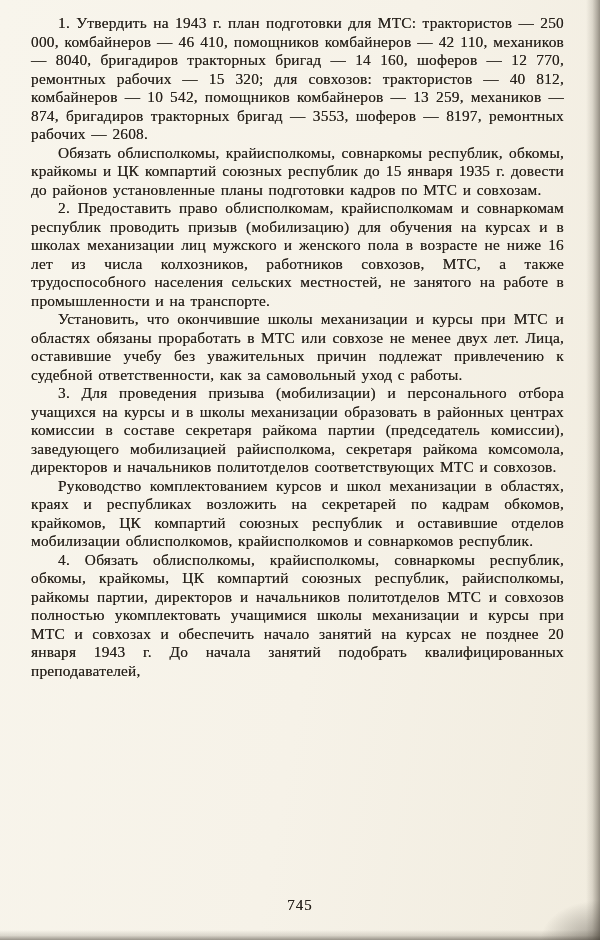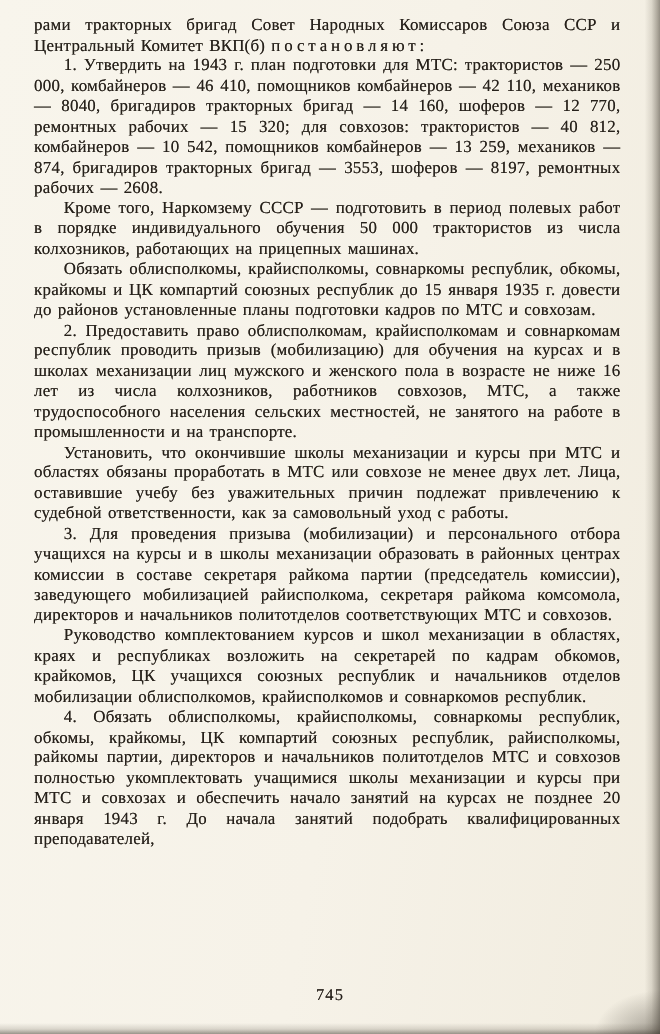--- a/index.html
+++ b/index.html
@@ -86,28 +86,26 @@
       rgba(60, 54, 46, 0.45) 0%,
       rgba(60, 54, 46, 0) 70%);
     pointer-events: none;
   }
 </style>
 </head>
 <body>
 
 <div class="page">
   <div class="text-block">
-    <p class="para no-indent"><span>рами тракторных бригад Совет Народных Комиссаров Союза ССР и Центральный Комитет ВКП(б) </span><span class="letterspaced">постановляют:</span></p>
     <p class="para">1. Утвердить на 1943 г. план подготовки для МТС: трактористов — 250 000, комбайнеров — 46 410, помощников комбайнеров — 42 110, механиков — 8040, бригадиров тракторных бригад — 14 160, шоферов — 12 770, ремонтных рабочих — 15 320; для совхозов: трактористов — 40 812, комбайнеров — 10 542, помощников комбайнеров — 13 259, механиков — 874, бригадиров тракторных бригад — 3553, шоферов — 8197, ремонтных рабочих — 2608.</p>
-    <p class="para">Кроме того, Наркомзему СССР — подготовить в период полевых работ в порядке индивидуального обучения 50 000 трактористов из числа колхозников, работающих на прицепных машинах.</p>
     <p class="para">Обязать облисполкомы, крайисполкомы, совнаркомы республик, обкомы, крайкомы и ЦК компартий союзных республик до 15 января 1935 г. довести до районов установленные планы подготовки кадров по МТС и совхозам.</p>
     <p class="para">2. Предоставить право облисполкомам, крайисполкомам и совнаркомам республик проводить призыв (мобилизацию) для обучения на курсах и в школах механизации лиц мужского и женского пола в возрасте не ниже 16 лет из числа колхозников, работников совхозов, МТС, а также трудоспособного населения сельских местностей, не занятого на работе в промышленности и на транспорте.</p>
     <p class="para">Установить, что окончившие школы механизации и курсы при МТС и областях обязаны проработать в МТС или совхозе не менее двух лет. Лица, оставившие учебу без уважительных причин подлежат привлечению к судебной ответственности, как за самовольный уход с работы.</p>
     <p class="para">3. Для проведения призыва (мобилизации) и персонального отбора учащихся на курсы и в школы механизации образовать в районных центрах комиссии в составе секретаря райкома партии (председатель комиссии), заведующего мобилизацией райисполкома, секретаря райкома комсомола, директоров и начальников политотделов соответствующих МТС и совхозов.</p>
-    <p class="para">Руководство комплектованием курсов и школ механизации в областях, краях и республиках возложить на секретарей по кадрам обкомов, крайкомов, ЦК учащихся союзных республик и начальников отделов мобилизации облисполкомов, крайисполкомов и совнаркомов республик.</p>
+    <p class="para">Руководство комплектованием курсов и школ механизации в областях, краях и республиках возложить на секретарей по кадрам обкомов, крайкомов, ЦК компартий союзных республик и оставившие отделов мобилизации облисполкомов, крайисполкомов и совнаркомов республик.</p>
     <p class="para">4. Обязать облисполкомы, крайисполкомы, совнаркомы республик, обкомы, крайкомы, ЦК компартий союзных республик, райисполкомы, райкомы партии, директоров и начальников политотделов МТС и совхозов полностью укомплектовать учащимися школы механизации и курсы при МТС и совхозах и обеспечить начало занятий на курсах не позднее 20 января 1943 г. До начала занятий подобрать квалифицированных преподавателей,</p>
   </div>
 
   <div class="page-number">745</div>
 
   <div class="scan-edge-right"></div>
   <div class="scan-edge-bottom"></div>
   <div class="scan-corner"></div>
 </div>
 

